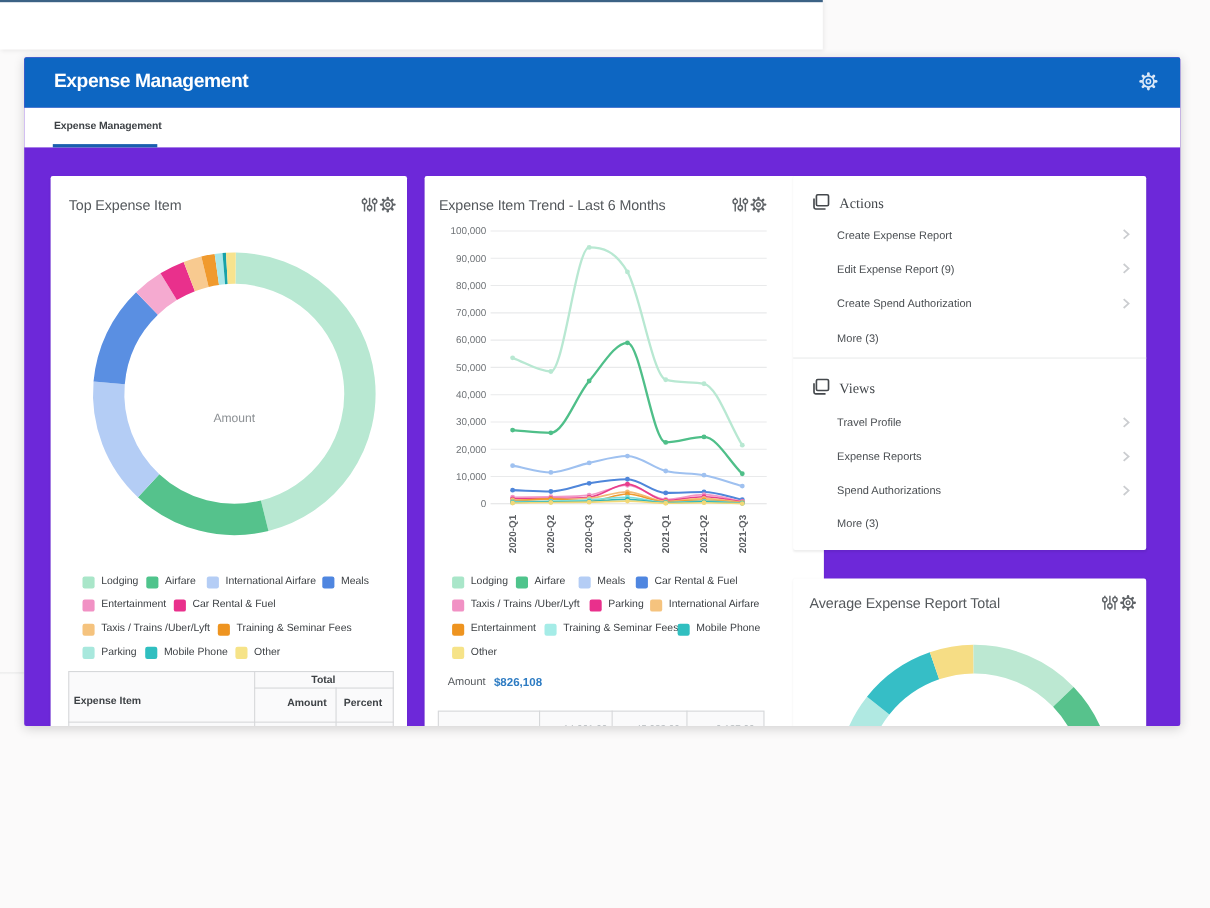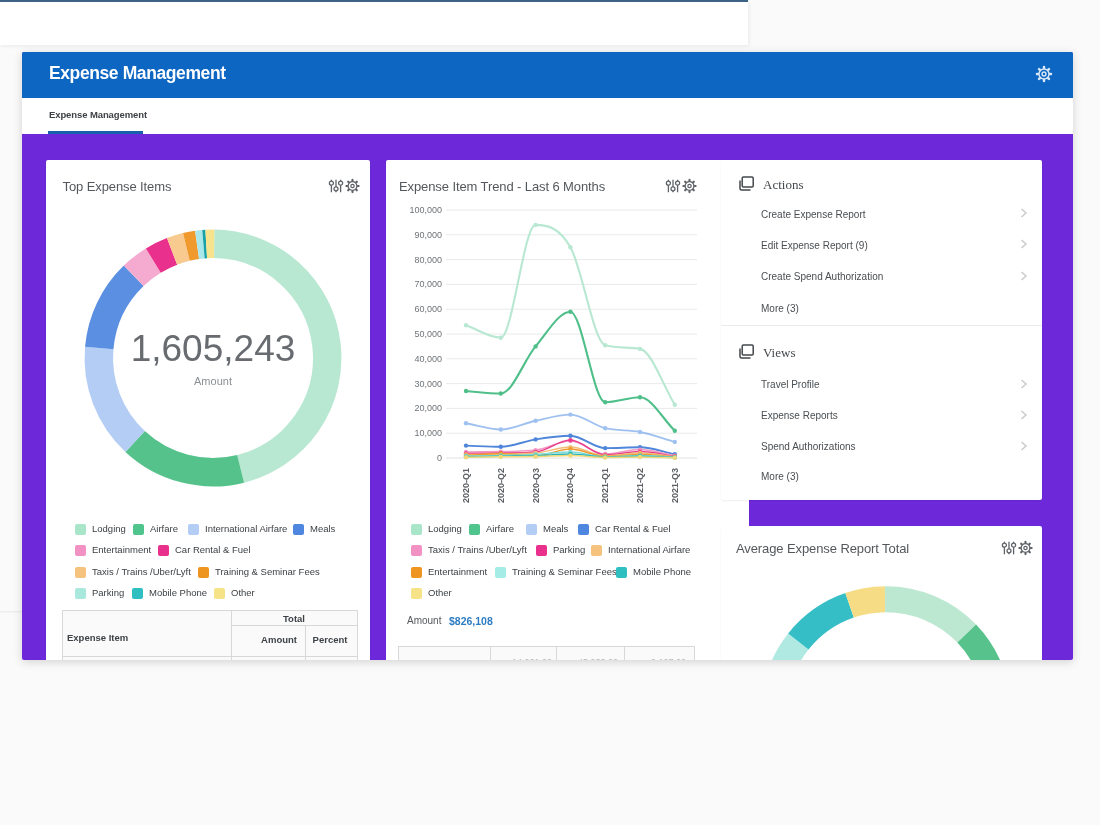--- a/index.html
+++ b/index.html
@@ -41,21 +41,21 @@
           <circle r="1.7" fill="none" stroke="#d9e7f7" stroke-width="1.2"></circle>
         </g>
       </svg>
   </div>
   <div class="tabstrip">
     <div class="tab">Expense Management</div>
     <div class="tabline"></div>
   </div>
 
   <div class="card" style="left:24.5px;top:108px;width:324px;height:560px">
-    <div class="ctitle" style="left:16.5px;top:19px">Top Expense Items</div>
+    <div class="ctitle" style="left:16.5px;top:19px">Top Expense Item</div>
     <svg width="36" height="30" style="position:absolute;left:281px;top:11px" viewBox="0 0 36 30">
         <g transform="translate(9,15)" stroke="#5f6367" stroke-width="1.3" fill="#fff">
           <line x1="-4.6" y1="-6.3" x2="-4.6" y2="6.3"></line>
           <circle cx="-4.6" cy="-2.8" r="2.0"></circle>
           <line x1="0" y1="-6.3" x2="0" y2="6.3"></line>
           <circle cx="0" cy="2.8" r="2.0"></circle>
           <line x1="4.6" y1="-6.3" x2="4.6" y2="6.3"></line>
           <circle cx="4.6" cy="-2.8" r="2.0"></circle>
         </g>
         <g transform="translate(25.5,15) scale(1.0)">
@@ -77,21 +77,20 @@
 <path d="M 62.12 223.52 A 114.20 114.20 0 0 1 26.23 130.05" stroke="#b4cdf5" stroke-width="28.5" fill="none"></path>
 <path d="M 26.23 130.05 A 114.20 114.20 0 0 1 60.67 57.85" stroke="#5a8fe2" stroke-width="28.5" fill="none"></path>
 <path d="M 60.67 57.85 A 114.20 114.20 0 0 1 80.33 42.63" stroke="#f5aad0" stroke-width="28.5" fill="none"></path>
 <path d="M 80.33 42.63 A 114.20 114.20 0 0 1 99.07 33.39" stroke="#e9308c" stroke-width="28.5" fill="none"></path>
 <path d="M 99.07 33.39 A 114.20 114.20 0 0 1 113.34 28.96" stroke="#f8ca90" stroke-width="28.5" fill="none"></path>
 <path d="M 113.34 28.96 A 114.20 114.20 0 0 1 124.11 26.91" stroke="#f09a2e" stroke-width="28.5" fill="none"></path>
 <path d="M 124.11 26.91 A 114.20 114.20 0 0 1 130.44 26.20" stroke="#a9e7ea" stroke-width="28.5" fill="none"></path>
 <path d="M 130.44 26.20 A 114.20 114.20 0 0 1 133.23 26.00" stroke="#17a2a8" stroke-width="28.5" fill="none"></path>
 <path d="M 133.23 26.00 A 114.20 114.20 0 0 1 141.20 25.81" stroke="#f7e38e" stroke-width="28.5" fill="none"></path>
     </svg>
-    <div style="position:absolute;left:0;top:168px;width:334px;text-align:center;font-size:37px;color:#686c70">1,605,243</div>
     <div style="position:absolute;left:0;top:215px;width:334px;text-align:center;font-size:11px;color:#8c9094">Amount</div>
     <div class="sw" style="left:29px;top:363.5px;background:#a9e6c9"></div>
 <div class="ll" style="left:46px;top:362.5px">Lodging</div>
 <div class="sw" style="left:87px;top:363.5px;background:#4fc48c"></div>
 <div class="ll" style="left:104px;top:362.5px">Airfare</div>
 <div class="sw" style="left:142px;top:363.5px;background:#b4cdf5"></div>
 <div class="ll" style="left:159px;top:362.5px">International Airfare</div>
 <div class="sw" style="left:247px;top:363.5px;background:#4f86e0"></div>
 <div class="ll" style="left:264px;top:362.5px">Meals</div>
 <div class="sw" style="left:29px;top:385.0px;background:#f191c4"></div>

